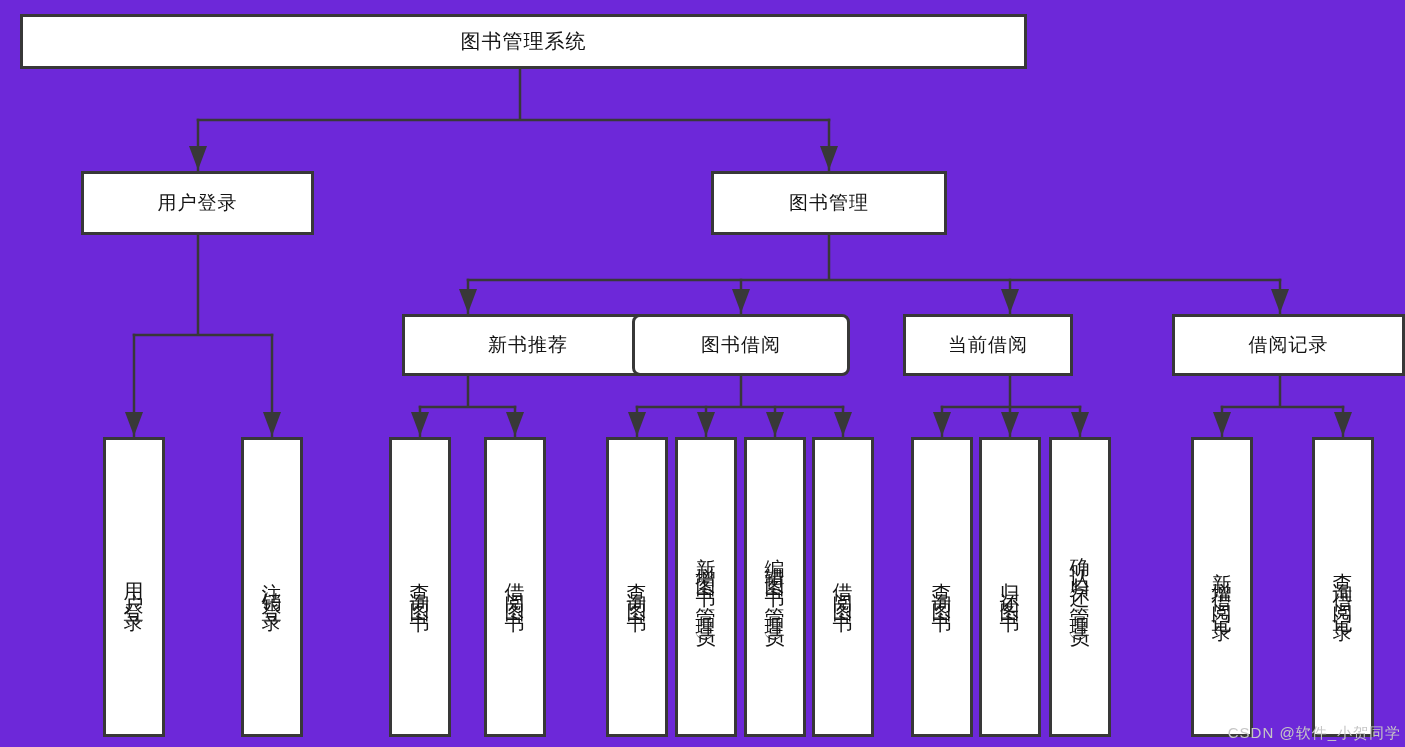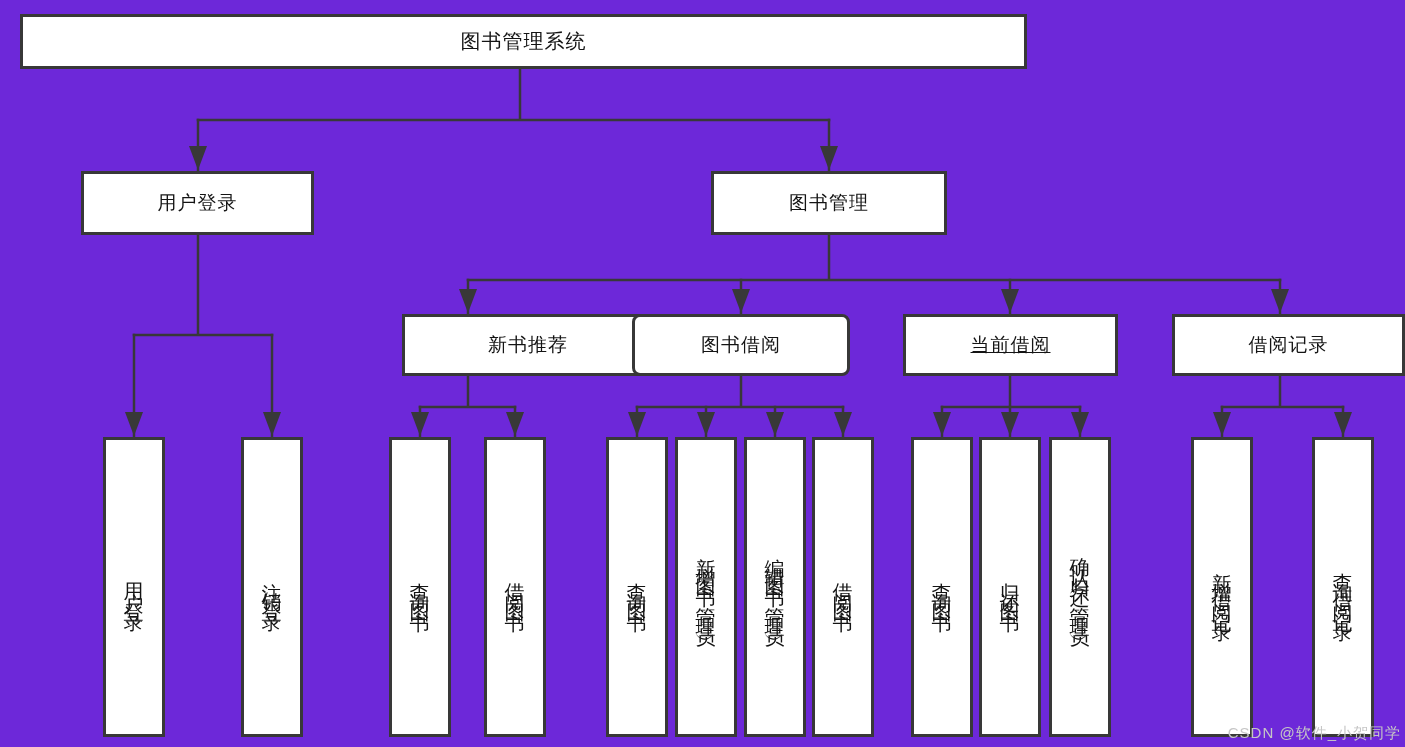--- a/index.html
+++ b/index.html
@@ -108,21 +108,21 @@
     </g>
   </svg>
 
   <div class="box root-box">图书管理系统</div>
 
   <div class="box lvl2-box" style="left:81px;width:233px;">用户登录</div>
   <div class="box lvl2-box" style="left:711px;width:236px;">图书管理</div>
 
   <div class="box lvl3-box" style="left:358px;width:252px;margin-left:44px;">新书推荐</div>
   <div class="box lvl3-box" style="left:632px;width:218px;border-radius:8px;">图书借阅</div>
-  <div class="box lvl3-box" style="left:903px;width:215px;text-decoration:underline;">当前借阅</div>
+  <div class="box lvl3-box" style="left:903px;width:170px;">当前借阅</div>
   <div class="box lvl3-box" style="left:1172px;width:233px;">借阅记录</div>
 
   <div class="box leaf-box" style="left:103px;">
     <span class="vtext">用户登录</span>
   </div>
   <div class="box leaf-box" style="left:241px;">
     <span class="vtext">注销登录</span>
   </div>
 
   <div class="box leaf-box" style="left:389px;">

